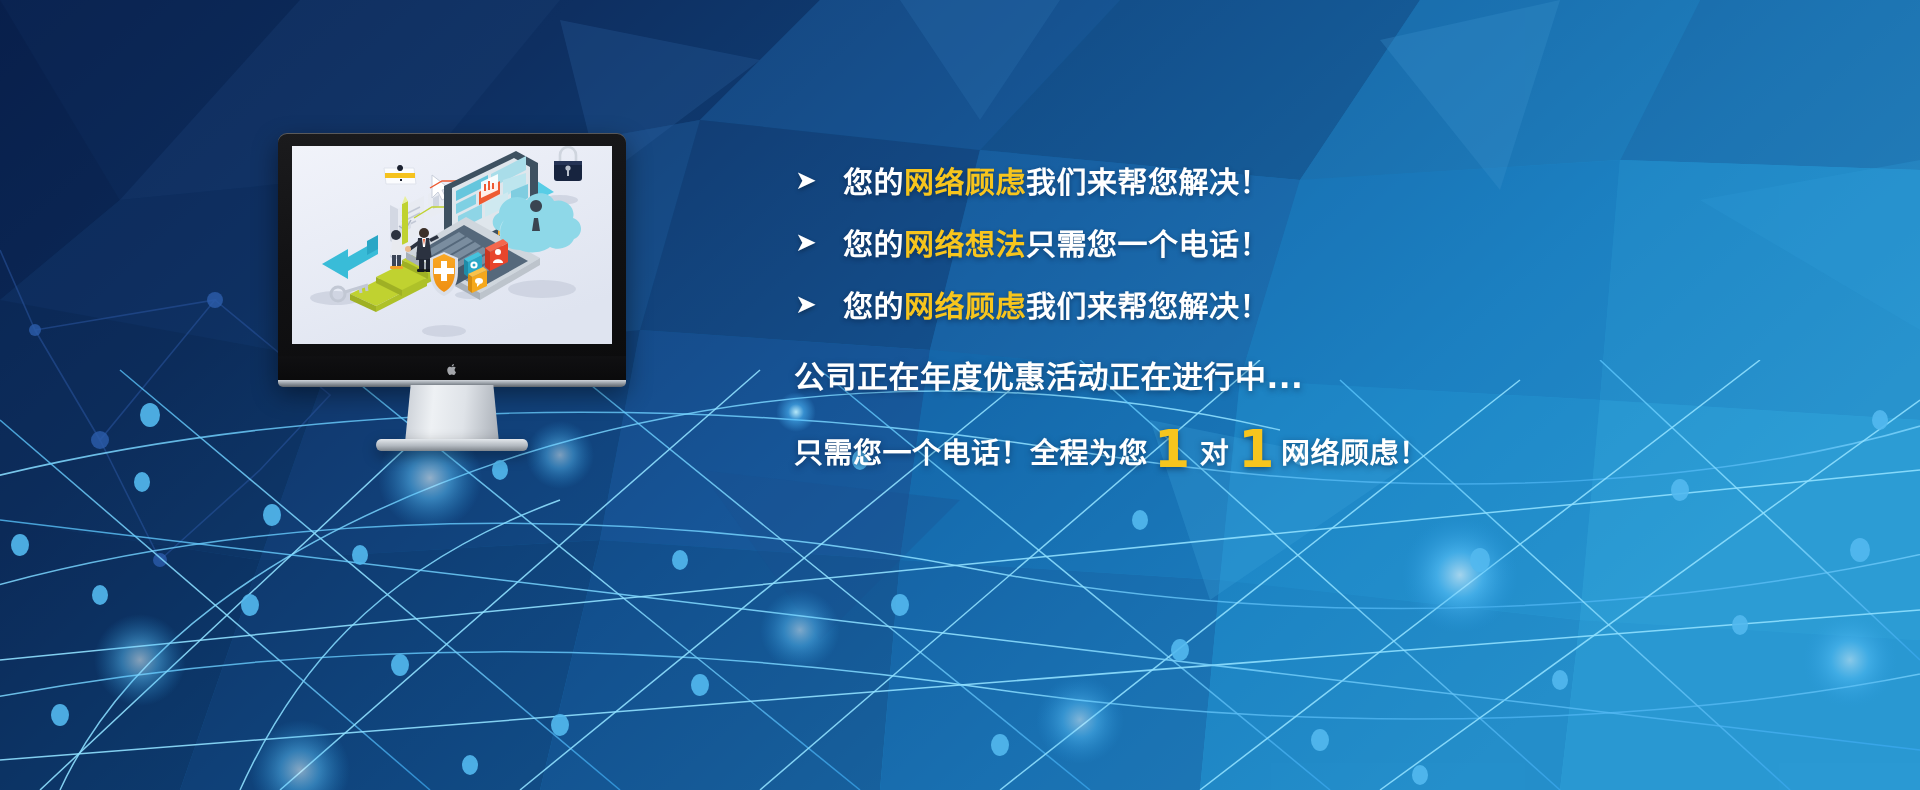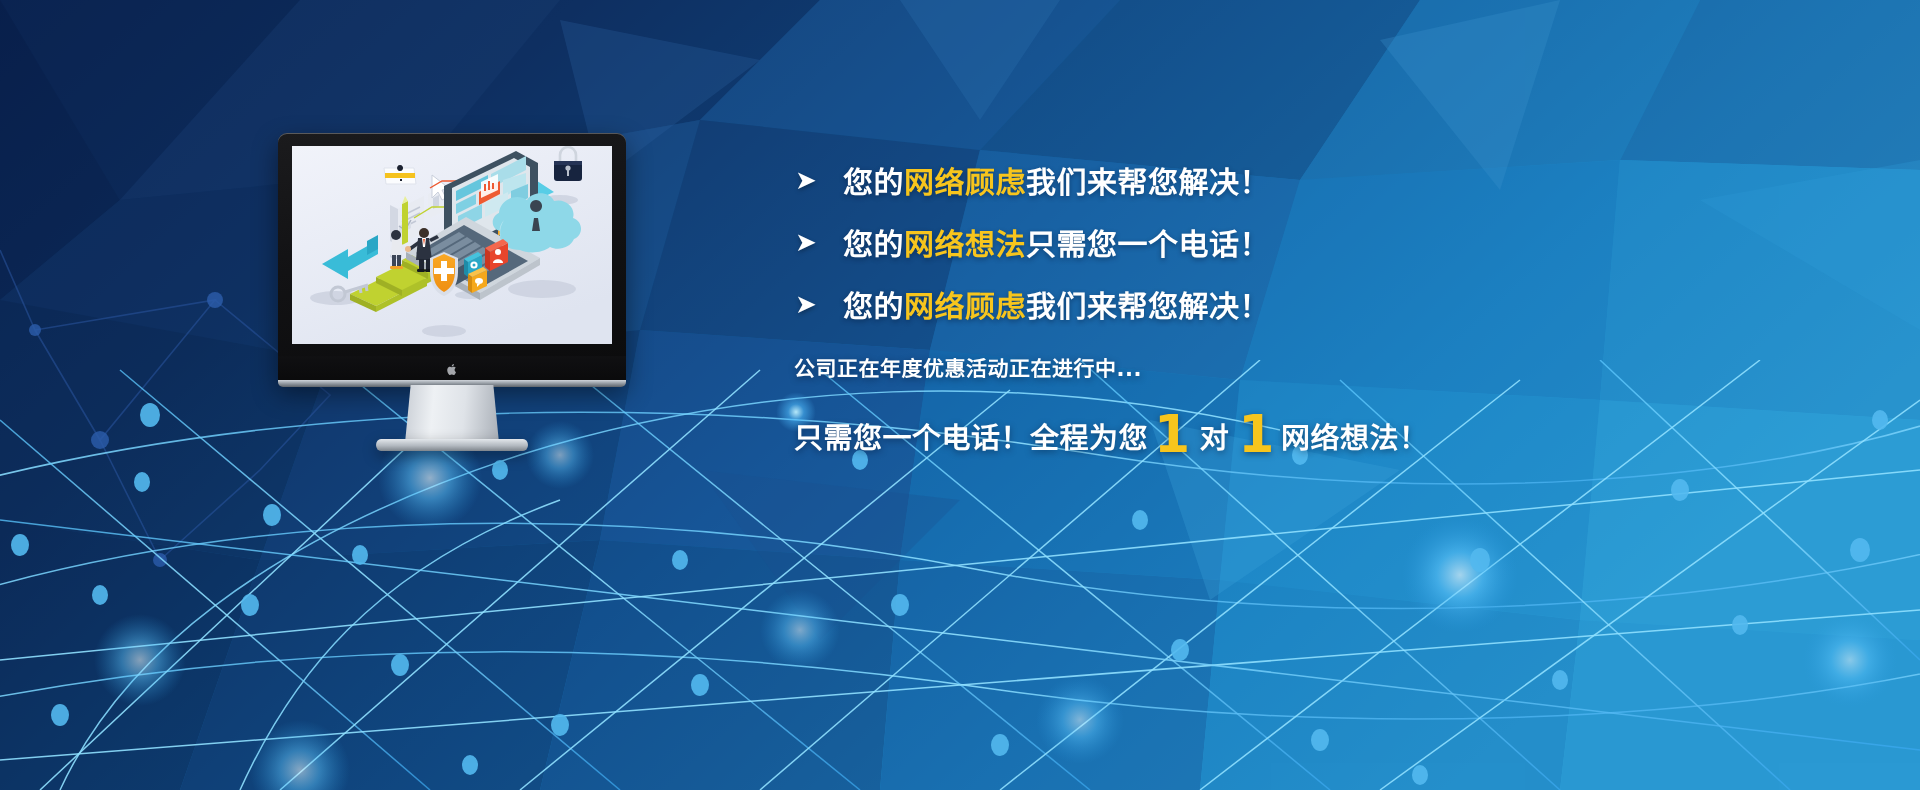--- a/index.html
+++ b/index.html
@@ -92,21 +92,21 @@
     color:#ffffff;
     letter-spacing:.5px;
     white-space:nowrap;
     text-shadow:0 2px 5px rgba(0,20,50,.45);
   }
   .hl{ color:#f7c51d; }
 
   .tagline{
     margin-top:18px;
     margin-left:-1px;
-    font-size:21px;
+    font-size:31px;
     font-weight:700;
     color:#ffffff;
     letter-spacing:.5px;
     white-space:nowrap;
     text-shadow:0 2px 6px rgba(0,20,50,.5);
   }
   .cta{
     margin-top:32px;
     margin-left:-1px;
     font-size:29px;
@@ -516,17 +516,17 @@
       <span class="bullet-text"><span>您的</span><span class="hl">网络顾虑</span><span>我们来帮您解决！</span></span>
     </div>
 
     <div class="tagline">公司正在年度优惠活动正在进行中...</div>
 
     <div class="cta">
       <span>只需您一个电话！全程为您</span>
       <span class="big-one">1</span>
       <span class="sep">对</span>
       <span class="big-one">1</span>
-      <span>网络想法！</span>
+      <span>网络顾虑！</span>
     </div>
 
   </div>
 </div>
 
 </body></html>

